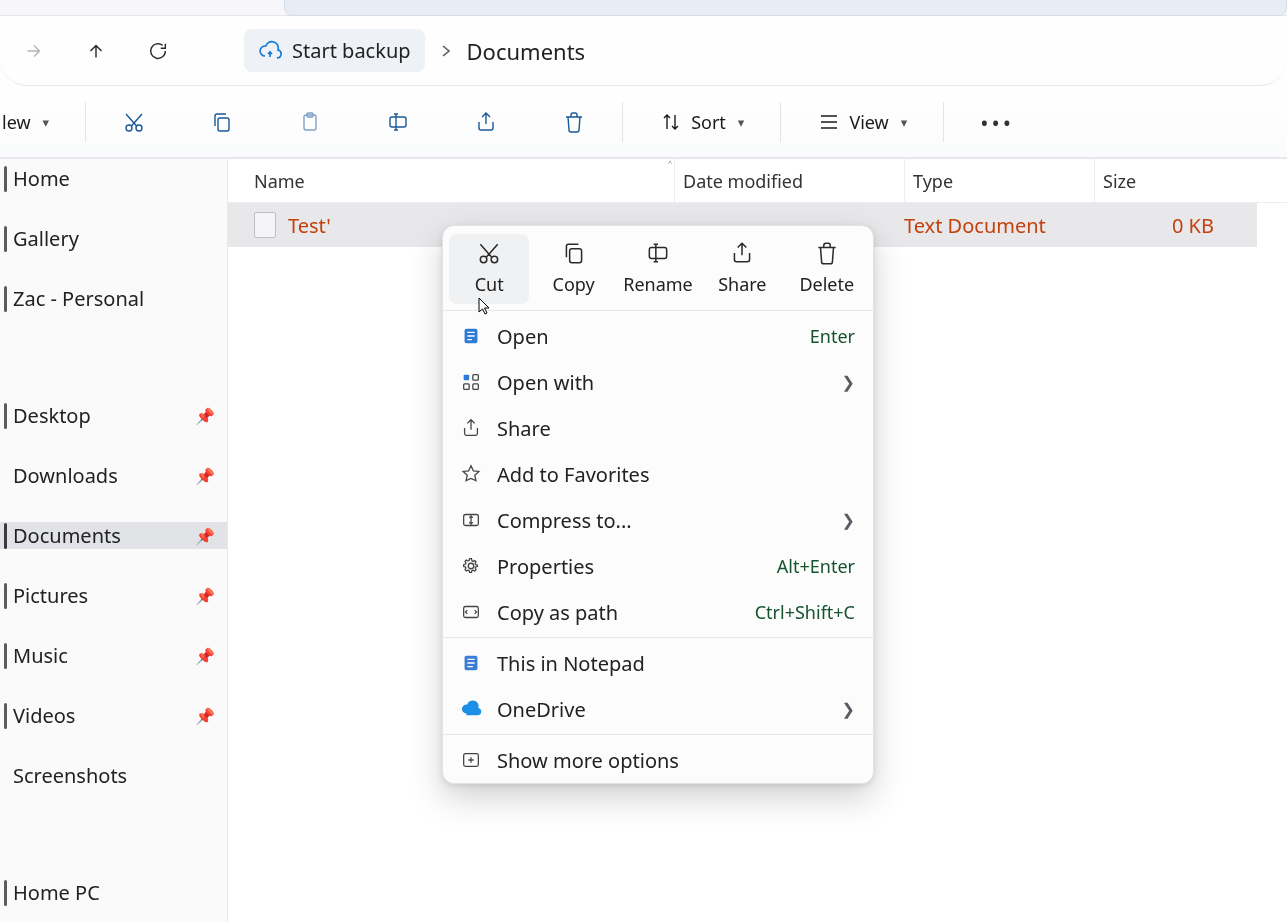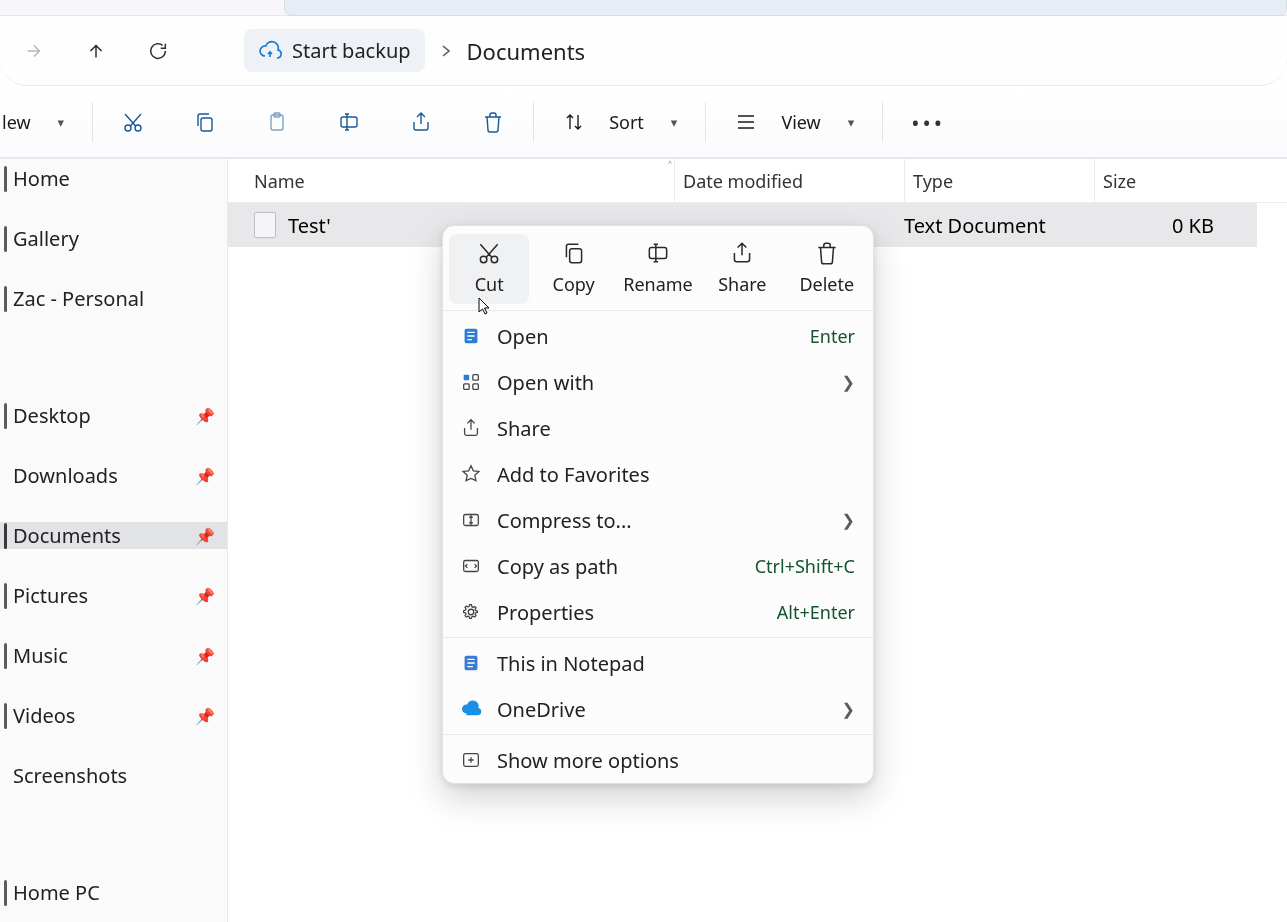--- a/index.html
+++ b/index.html
@@ -57,22 +57,22 @@
   
   .toolbar {
     height: 72px;
     display: flex; align-items: center;
     padding-left: 0;
     border-bottom: 1px solid #e7e7ec;
     background: linear-gradient(#ffffff, #fafbfc);
   }
   .tbtn {
     height: 40px;
-    display: flex; align-items: center; gap: 23px;
-    padding: 0 8px;
+    display: flex; align-items: center; gap: 8px;
+    padding: 0 16px;
     border-radius: 6px;
     color: #1a5896;
     font-size: 18px;
     margin: 0 16px;
   }
   .tbtn.dark { color: #1a1a1a; }
   .tbtn svg { width: 24px; height: 24px; stroke: #1a5896; fill: none; stroke-width: 1.4; }
   .tbtn.dark svg { stroke: #1a1a1a; }
   .tbtn .caret { color: #555; font-size: 13px; margin-left: 4px; }
   .vsep { width: 1px; height: 40px; background: #e3e3e8; margin: 0 4px; }
@@ -127,21 +127,21 @@
   .colheaders > div { padding-left: 8px; border-left: 1px solid #ececf1; height: 100%; display:flex; align-items:center;}
   .colheaders > div:first-child { border-left: none; padding-left: 0;}
   .sort-indicator { position: absolute; left: 440px; top: -2px; color: #888; font-size: 14px; }
 
   .filerow {
     display: grid;
     grid-template-columns: 420px 230px 190px 130px;
     height: 44px;
     align-items: center;
     font-size: 20px;
-    color: #000000;
+    color: #c2410c;
     padding-left: 26px;
     background: #e8e8ea;
     margin-right: 30px;
   }
   .filerow .fname { display: flex; align-items:center; gap: 12px; }
   .file-glyph {
     width: 22px; height: 26px; border: 1px solid #bfbfc5; border-radius: 2px;
     background: #f5f5f7; position: relative;
   }
   .filerow .size { text-align: right; padding-right: 10px;}
@@ -472,36 +472,36 @@
           <rect x="4" y="6" width="16" height="12" rx="2"></rect>
           <path d="M12 6v12M10 9h4M10 15h4"></path>
         </svg>
       </span>
     <span class="label">Compress to...</span>
     <span class="sub">❯</span>
   </div>
   <div class="ctxitem">
     <span class="ic">
         <svg viewBox="0 0 24 24">
+          <circle cx="12" cy="12" r="3"></circle>
+          <path d="M19 13v-2l-2-.6a7 7 0 0 0-.5-1.2l1-1.8-1.4-1.4-1.8 1a7 7 0 0 0-1.2-.5L12.5 4h-2l-.6 2a7 7 0 0 0-1.2.5l-1.8-1L5.5 6.9l1 1.8A7 7 0 0 0 6 9.9L4 10.5v2l2 .6c.1.4.3.8.5 1.2l-1 1.8 1.4 1.4 1.8-1c.4.2.8.4 1.2.5l.6 2h2l.6-2c.4-.1.8-.3 1.2-.5l1.8 1 1.4-1.4-1-1.8c.2-.4.4-.8.5-1.2l2-.6z"></path>
+        </svg>
+      </span>
+    <span class="label">Properties</span>
+    <span class="accel">Alt+Enter</span>
+  </div>
+  <div class="ctxitem">
+    <span class="ic">
+        <svg viewBox="0 0 24 24">
           <rect x="4" y="6" width="16" height="12" rx="2"></rect>
           <path d="M8 10l-2 2 2 2M16 10l2 2-2 2"></path>
         </svg>
       </span>
     <span class="label">Copy as path</span>
     <span class="accel">Ctrl+Shift+C</span>
-  </div>
-  <div class="ctxitem">
-    <span class="ic">
-        <svg viewBox="0 0 24 24">
-          <circle cx="12" cy="12" r="3"></circle>
-          <path d="M19 13v-2l-2-.6a7 7 0 0 0-.5-1.2l1-1.8-1.4-1.4-1.8 1a7 7 0 0 0-1.2-.5L12.5 4h-2l-.6 2a7 7 0 0 0-1.2.5l-1.8-1L5.5 6.9l1 1.8A7 7 0 0 0 6 9.9L4 10.5v2l2 .6c.1.4.3.8.5 1.2l-1 1.8 1.4 1.4 1.8-1c.4.2.8.4 1.2.5l.6 2h2l.6-2c.4-.1.8-.3 1.2-.5l1.8 1 1.4-1.4-1-1.8c.2-.4.4-.8.5-1.2l2-.6z"></path>
-        </svg>
-      </span>
-    <span class="label">Properties</span>
-    <span class="accel">Alt+Enter</span>
   </div>
 
   <div class="ctx-sep"></div>
 
   <div class="ctxitem">
     <span class="ic">
         <svg viewBox="0 0 24 24">
           <rect x="5" y="4" width="14" height="16" rx="2" fill="#3a7bd5" stroke="none"></rect>
           <path d="M8 8h8M8 12h8M8 16h6" stroke="#fff"></path>
         </svg>

